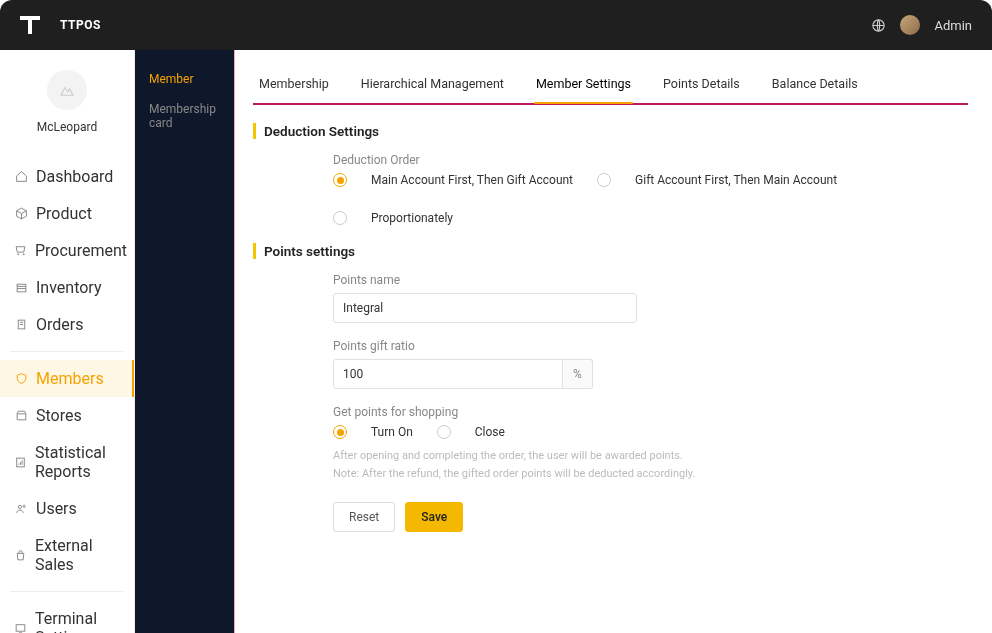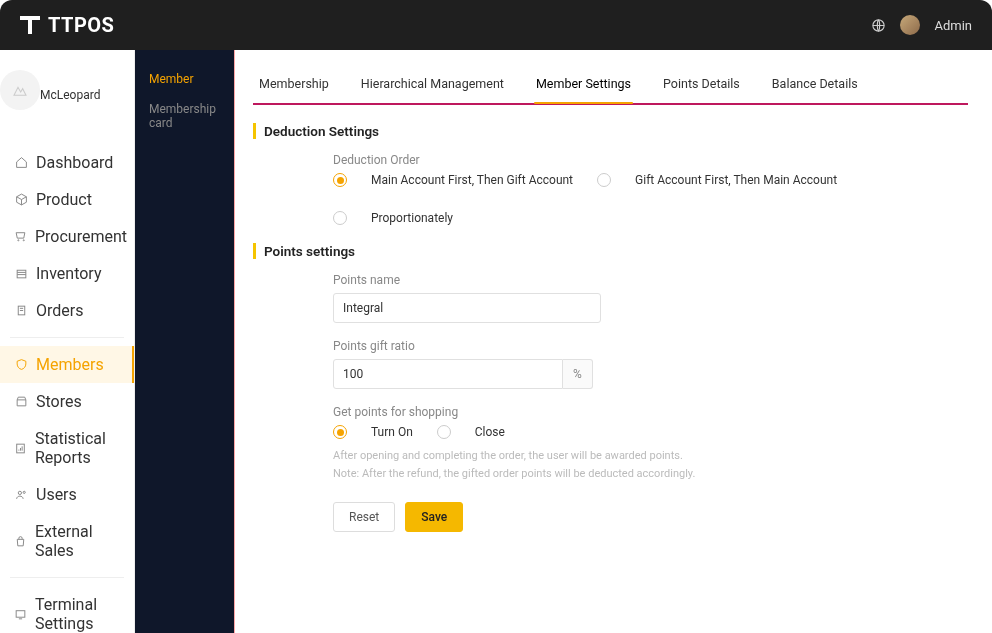--- a/index.html
+++ b/index.html
@@ -1,24 +1,24 @@
 <!DOCTYPE html>
 <html><head>
 <meta charset="utf-8">
 <style>
 *{margin:0;padding:0;box-sizing:border-box;font-family:-apple-system,BlinkMacSystemFont,"Segoe UI",Roboto,Arial,sans-serif}
 body{background:#fff;width:992px;height:633px;overflow:hidden;border-radius:12px;position:relative}
 .topbar{background:#1f1f1f;height:50px;display:flex;align-items:center;padding:0 20px;justify-content:space-between}
-.brand{display:flex;align-items:center;gap:8px;color:#fff;font-weight:700;font-size:20px;letter-spacing:0.5px}
+.brand{display:flex;align-items:center;gap:20px;color:#fff;font-weight:700;font-size:12px;letter-spacing:0.5px}
 .brand-mark{display:inline-flex}
 .top-right{display:flex;align-items:center;gap:14px;color:#ddd;font-size:13px}
 .avatar-sm{width:20px;height:20px;border-radius:50%;background:linear-gradient(135deg,#c7a97a,#8d6a4a);display:inline-block}
 .app-body{display:flex;height:583px}
 .sidebar{width:135px;background:#fff;border-right:1px solid #eee;padding-top:10px;display:flex;flex-direction:column}
-.org-block{display:flex;flex-direction:row;align-items:center;padding:10px 0 14px}
+.org-block{display:flex;flex-direction:column;align-items:center;padding:10px 0 14px}
 .org-avatar{width:40px;height:40px;border-radius:50%;background:#f3f3f3;display:flex;align-items:center;justify-content:center;color:#bdbdbd;font-size:14px;margin-bottom:10px}
 .org-name{font-size:12px;color:#333}
 .nav{display:flex;flex-direction:column;margin-top:10px}
 .nav-item{display:flex;align-items:center;gap:8px;padding:9px 14px;font-size:16px;color:#333;cursor:pointer}
 .nav-item.active{background:#fff7e6;color:#f5a300;border-right:2px solid #f5a300}
 .nav-item .ico{width:14px;height:14px;display:inline-flex;align-items:center;justify-content:center;color:#888}
 .nav-item.active .ico{color:#f5a300}
 .nav-div{height:1px;background:#eee;margin:8px 10px}
 .subnav{width:100px;background:#0f172a;padding:16px 10px;border-right:1px solid #fca5a5}
 .subnav-item{font-size:12px;color:#888;padding:6px 4px;cursor:pointer;margin-bottom:4px}
@@ -30,21 +30,21 @@
 .tab.active::after{content:"";position:absolute;left:0;right:0;bottom:-1px;height:2px;background:#f5a300;border-radius:2px}
 .section{margin-top:18px}
 .section-title{font-size:13.5px;color:#222;font-weight:600;padding-left:8px;border-left:3px solid #f5c400;line-height:16px;margin-bottom:14px}
 .field-area{padding-left:80px;max-width:640px}
 .field-label{font-size:12px;color:#888;margin-bottom:6px}
 .radio-row{display:flex;gap:24px;align-items:center;margin-bottom:6px;flex-wrap:wrap}
 .radio{display:flex;align-items:center;gap:24px;font-size:12px;color:#333;cursor:pointer}
 .radio .dot{width:14px;height:14px;border-radius:50%;border:1px solid #ccc;display:inline-flex;align-items:center;justify-content:center}
 .radio.checked .dot{border-color:#f5a300}
 .radio.checked .dot::after{content:"";width:7px;height:7px;border-radius:50%;background:#f5a300}
-.text-input{width:268px;height:30px;border:1px solid #e0e0e0;border-radius:3px;padding:0 9px;font-size:12px;color:#333;background:#fff}
+.text-input{width:304px;height:30px;border:1px solid #e0e0e0;border-radius:3px;padding:0 9px;font-size:12px;color:#333;background:#fff}
 .input-row{display:flex;align-items:center;gap:0}
 .suffix{height:30px;padding:0 10px;border:1px solid #e0e0e0;border-left:none;border-radius:0 3px 3px 0;font-size:12px;color:#888;display:flex;align-items:center;background:#fafafa}
 .text-input.with-suffix{border-radius:3px 0 0 3px}
 .helptext{font-size:11px;color:#bbb;line-height:1.6;margin-top:8px}
 .btn-row{display:flex;gap:10px;margin-top:20px}
 .btn{height:30px;padding:0 15px;border-radius:3px;font-size:12px;cursor:pointer;display:flex;align-items:center}
 .btn-default{background:#fff;border:1px solid #ddd;color:#555}
 .btn-primary{background:#f5b800;border:1px solid #f5b800;color:#222;font-weight:500}
 .field-blk{margin-bottom:16px}
 svg{display:block}

